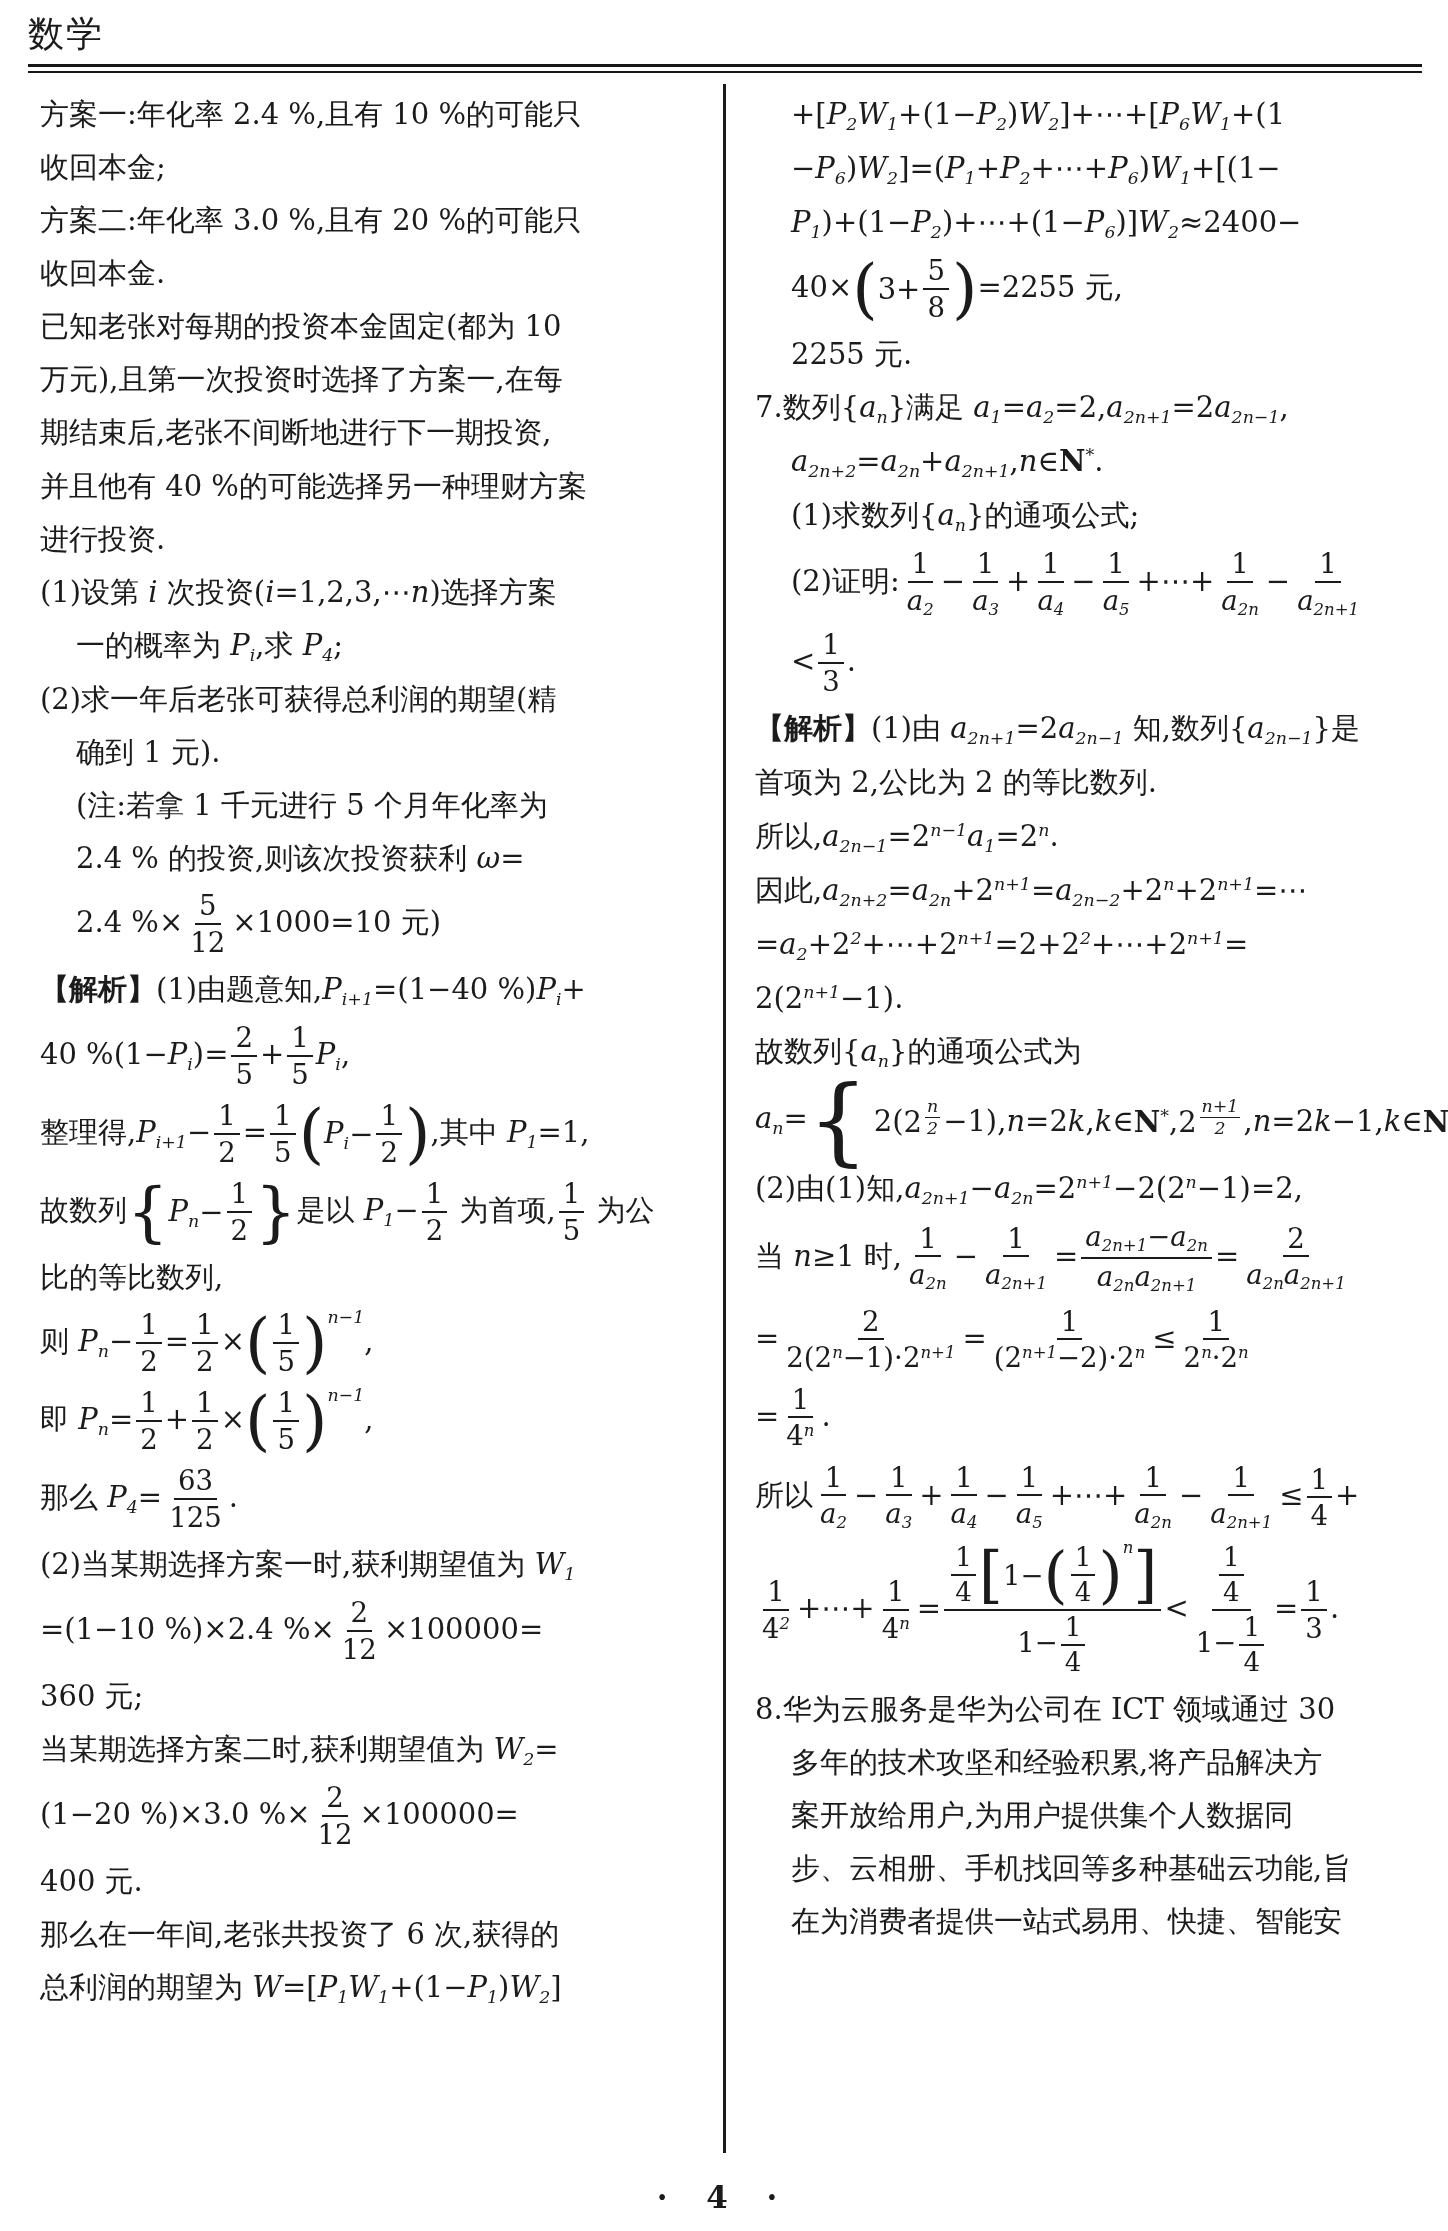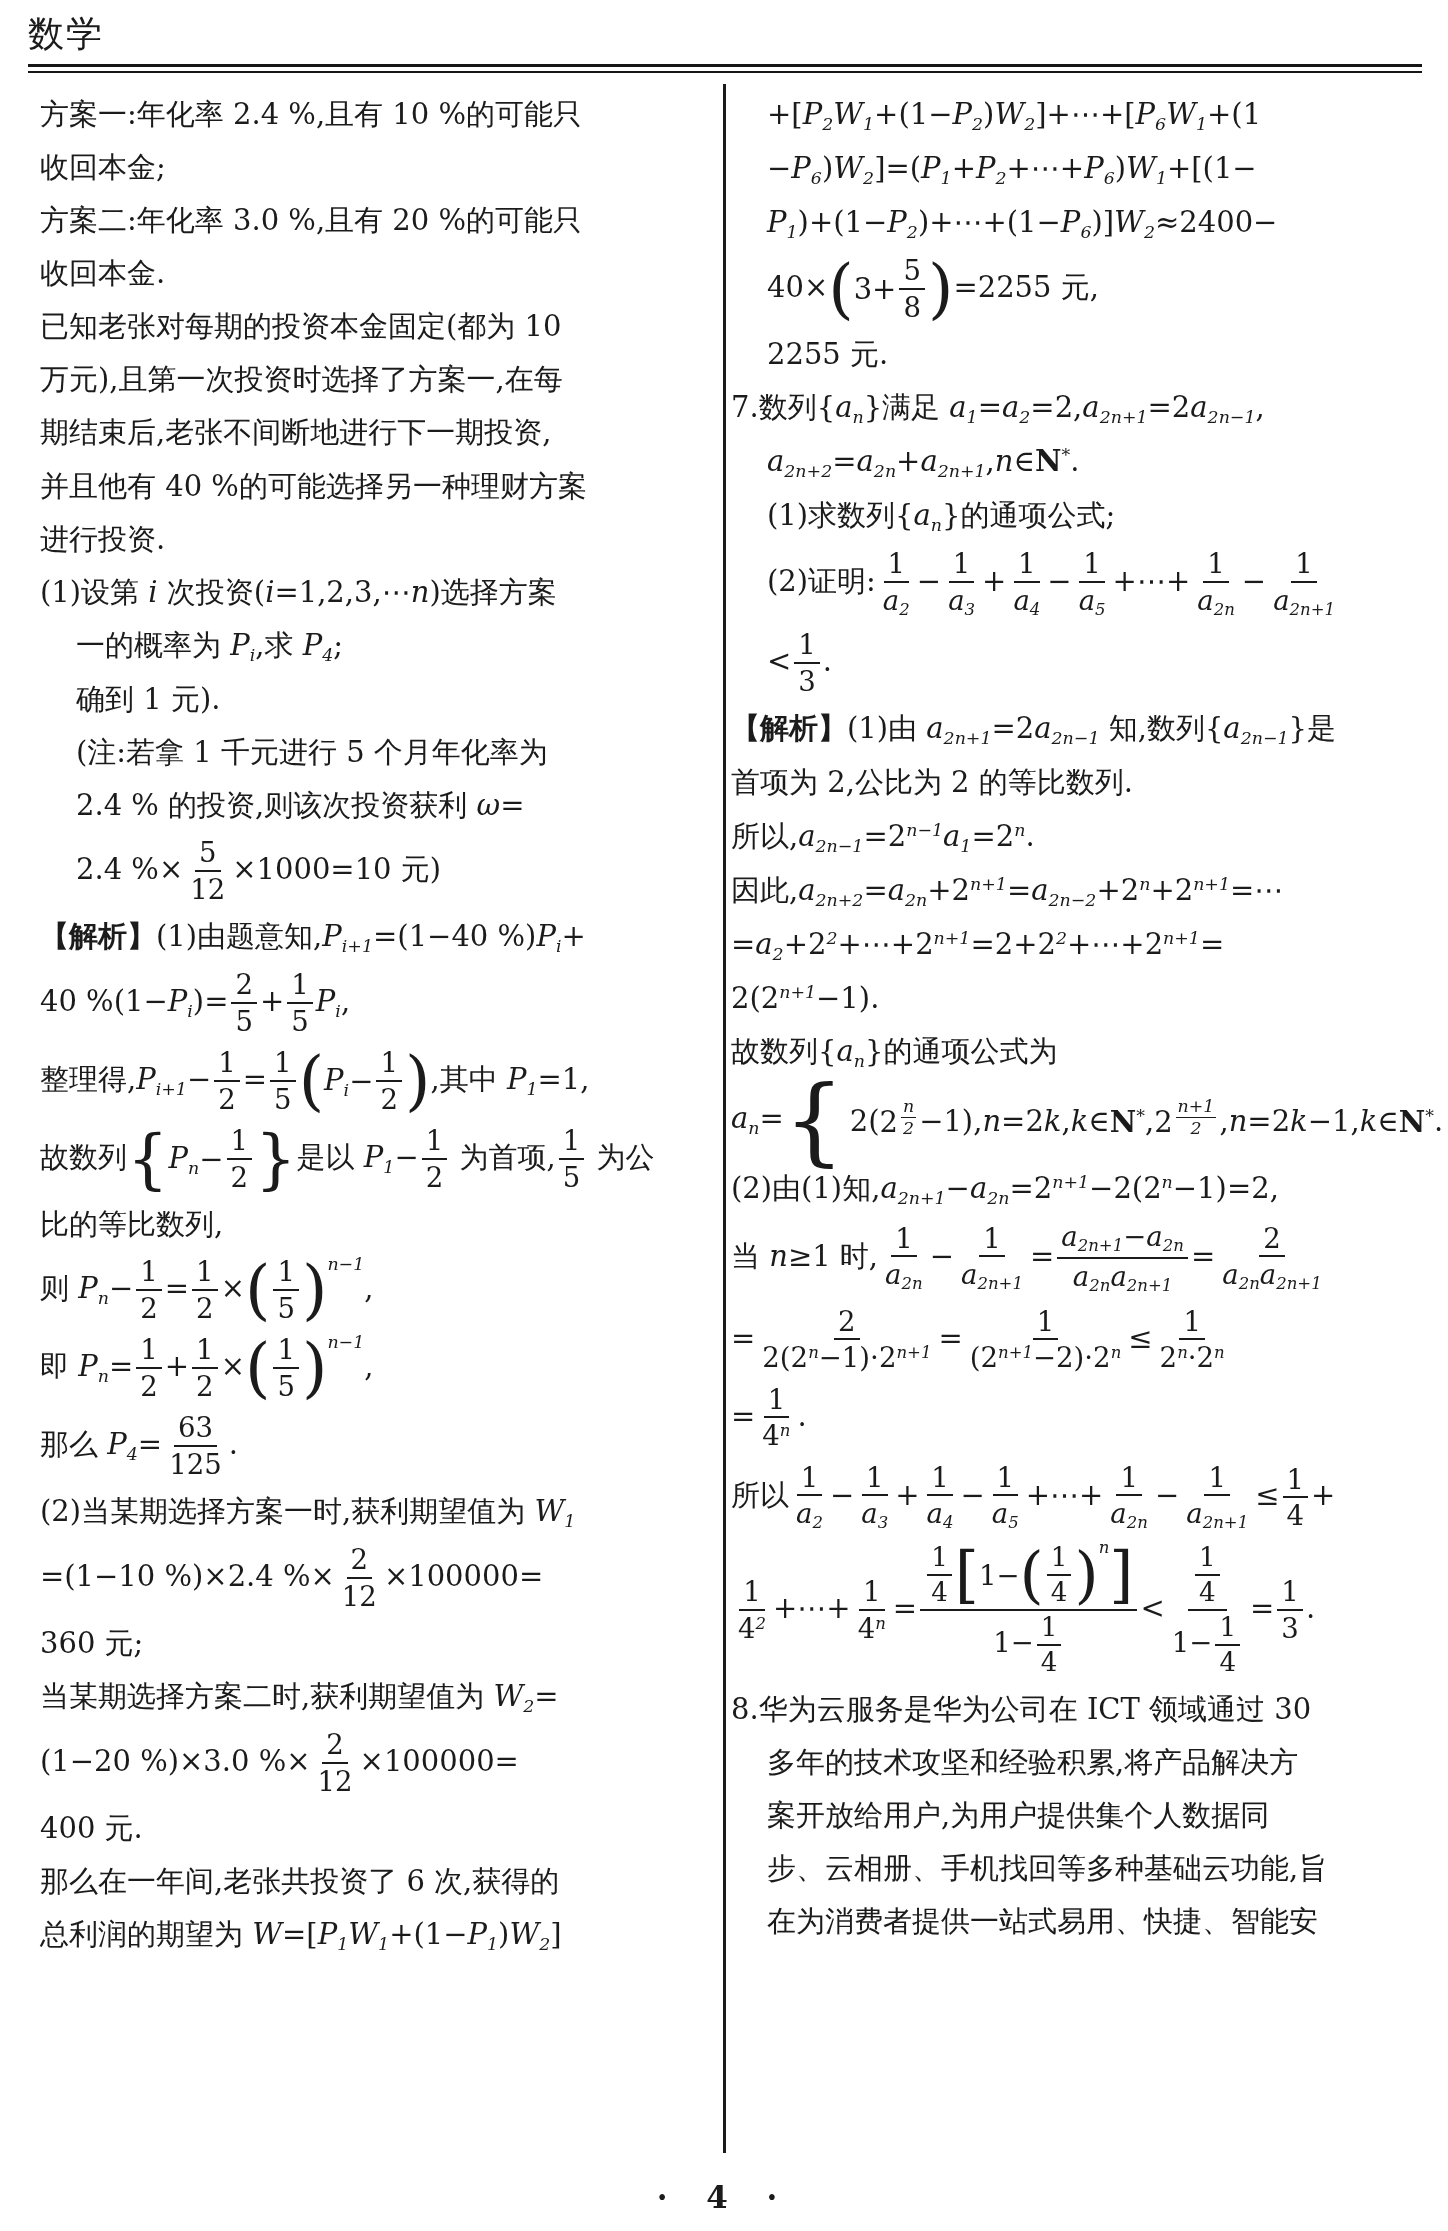--- a/index.html
+++ b/index.html
@@ -6,21 +6,21 @@
   body {
     width:1448px; height:2231px; position:relative;
     background:#ffffff; color:#1b1b1b;
     font-family:"DejaVu Serif","Liberation Serif",serif;
     overflow:hidden;
   }
   .header { position:absolute; top:10px; left:28px; font-size:36px; letter-spacing:2px; }
   .rule { position:absolute; top:64px; left:28px; right:26px; height:4px;
           border-top:3px solid #161616; border-bottom:2px solid #161616; }
   .divider { position:absolute; left:723px; top:84px; bottom:78px; width:3px; background:#1b1b1b; }
-  .columns { position:absolute; top:92px; left:28px; right:20px; bottom:70px; display:flex; }
+  .columns { position:absolute; top:92px; left:28px; right:20px; bottom:70px; display:flex;gap:24px; }
   .col { box-sizing:border-box; }
   .col-left  { flex:0 0 695px; padding:0 30px 0 12px; }
   .col-right { flex:1; padding:0 4px 0 8px; }
 
   .line { font-size:29px; line-height:1.52; margin-bottom:9px; white-space:nowrap; }
   .ind0 { padding-left:0; }
   .ind1 { padding-left:36px; }
 
   .mx { }
   .mi { font-style:italic; }
@@ -65,20 +65,21 @@
       <div class="line ind0"><span class="mx">收回本金;</span></div>
       <div class="line ind0"><span class="mx">方案二:年化率 3.0 %,且有 20 %的可能只</span></div>
       <div class="line ind0"><span class="mx">收回本金.</span></div>
       <div class="line ind0"><span class="mx">已知老张对每期的投资本金固定(都为 10</span></div>
       <div class="line ind0"><span class="mx">万元),且第一次投资时选择了方案一,在每</span></div>
       <div class="line ind0"><span class="mx">期结束后,老张不间断地进行下一期投资,</span></div>
       <div class="line ind0"><span class="mx">并且他有 40 %的可能选择另一种理财方案</span></div>
       <div class="line ind0"><span class="mx">进行投资.</span></div>
       <div class="line ind0"><span class="mx">(1)设第 </span><span class="mi">i</span><span class="mx"> 次投资(</span><span class="mi">i</span><span class="mx">=1,2,3,⋯</span><span class="mi">n</span><span class="mx">)选择方案</span></div>
       <div class="line ind1"><span class="mx">一的概率为 </span><span><span class="mi">P</span><span class="msub"><span class="mx">i</span></span></span><span class="mx">,求 </span><span><span class="mi">P</span><span class="msub"><span class="mx">4</span></span></span><span class="mx">;</span></div>
+      <div class="line ind0"><span class="mx">(2)求一年后老张可获得总利润的期望(精</span></div>
       <div class="line ind1"><span class="mx">确到 1 元).</span></div>
       <div class="line ind1"><span class="mx">(注:若拿 1 千元进行 5 个月年化率为</span></div>
       <div class="line ind1"><span class="mx">2.4 % 的投资,则该次投资获利 </span><span class="mi">ω</span><span class="mx">=</span></div>
       <div class="line ind1"><span class="mx">2.4 %×</span><span class="f">
           <span class="fn"><span class="mx">5</span></span>
           <span class="fd"><span class="mx">12</span></span>
         </span><span class="mx">×1000=10 元)</span></div>
       <div class="line ind0"><span class="mstrong">【解析】</span><span class="mx">(1)由题意知,</span><span><span class="mi">P</span><span class="msub"><span class="mx">i+1</span></span></span><span class="mx">=(1−40 %)</span><span><span class="mi">P</span><span class="msub"><span class="mx">i</span></span></span><span class="mx">+</span></div>
       <div class="line ind0"><span class="mx">40 %(1−</span><span><span class="mi">P</span><span class="msub"><span class="mx">i</span></span></span><span class="mx">)=</span><span class="f">
           <span class="fn"><span class="mx">2</span></span>

